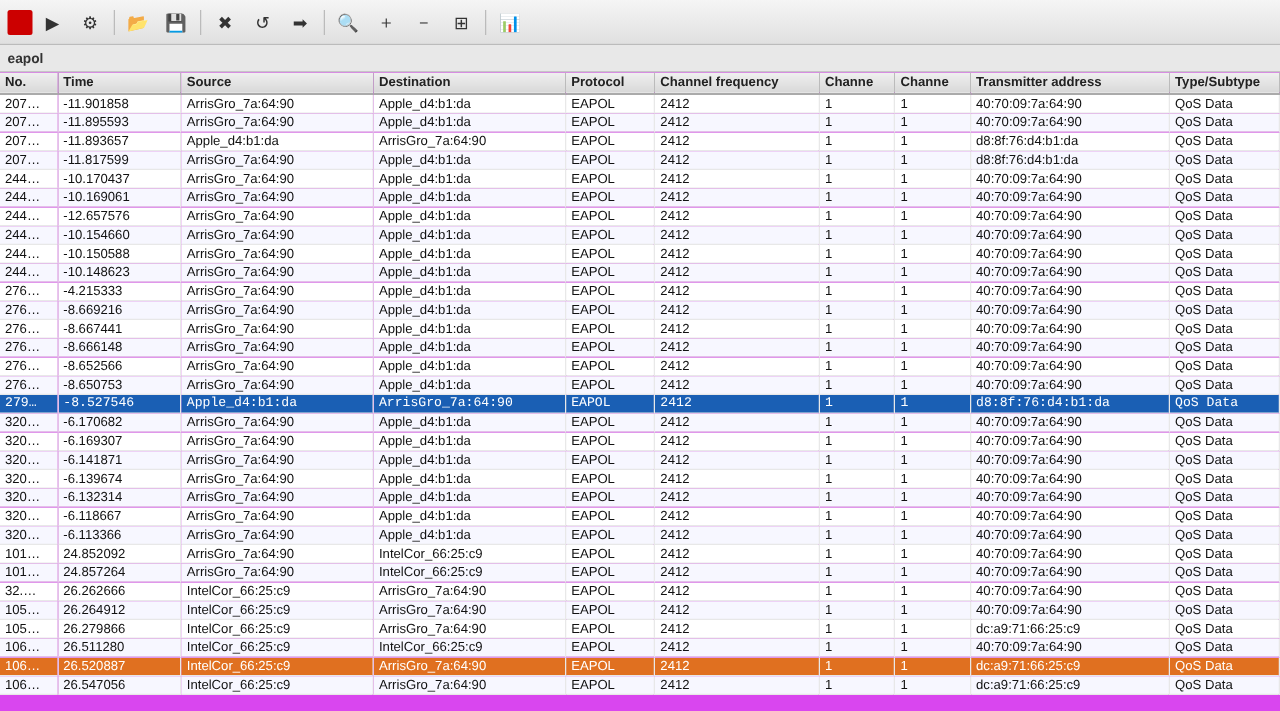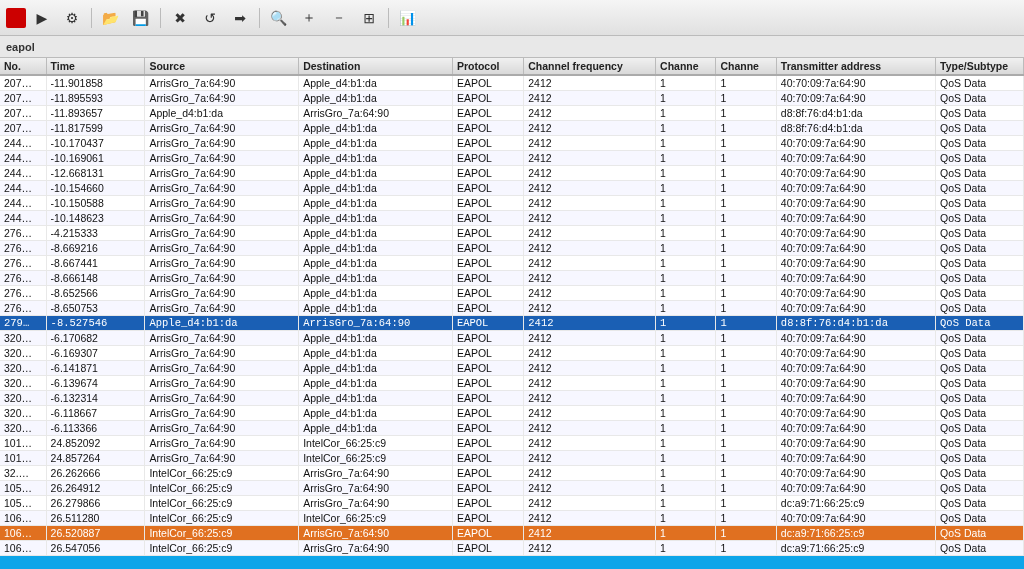--- a/index.html
+++ b/index.html
@@ -57,21 +57,21 @@
     #filter-label {
       font-size: 11px;
       color: #333;
       font-weight: bold;
     }
 
     
     #table-container {
       overflow: auto;
       height: calc(569px - 36px - 22px);
-      background: #0ea5e9;
+      background: #d946ef;
     }
 
     table {
       width: 100%;
       border-collapse: collapse;
       table-layout: fixed;
     }
 
     thead th {
       background: linear-gradient(to bottom, #f0f0f0, #d8d8d8);
@@ -242,21 +242,21 @@
           <td class="col-dest">Apple_d4:b1:da</td>
           <td class="col-protocol">EAPOL</td>
           <td class="col-chanfreq">2412</td>
           <td class="col-channe1">1</td>
           <td class="col-channe2">1</td>
           <td class="col-txaddr">40:70:09:7a:64:90</td>
           <td class="col-type">QoS Data</td>
         </tr>
         <tr>
           <td class="col-no">244…</td>
-          <td class="col-time">-12.668131</td>
+          <td class="col-time">-12.657576</td>
           <td class="col-source">ArrisGro_7a:64:90</td>
           <td class="col-dest">Apple_d4:b1:da</td>
           <td class="col-protocol">EAPOL</td>
           <td class="col-chanfreq">2412</td>
           <td class="col-channe1">1</td>
           <td class="col-channe2">1</td>
           <td class="col-txaddr">40:70:09:7a:64:90</td>
           <td class="col-type">QoS Data</td>
         </tr>
         <tr>

